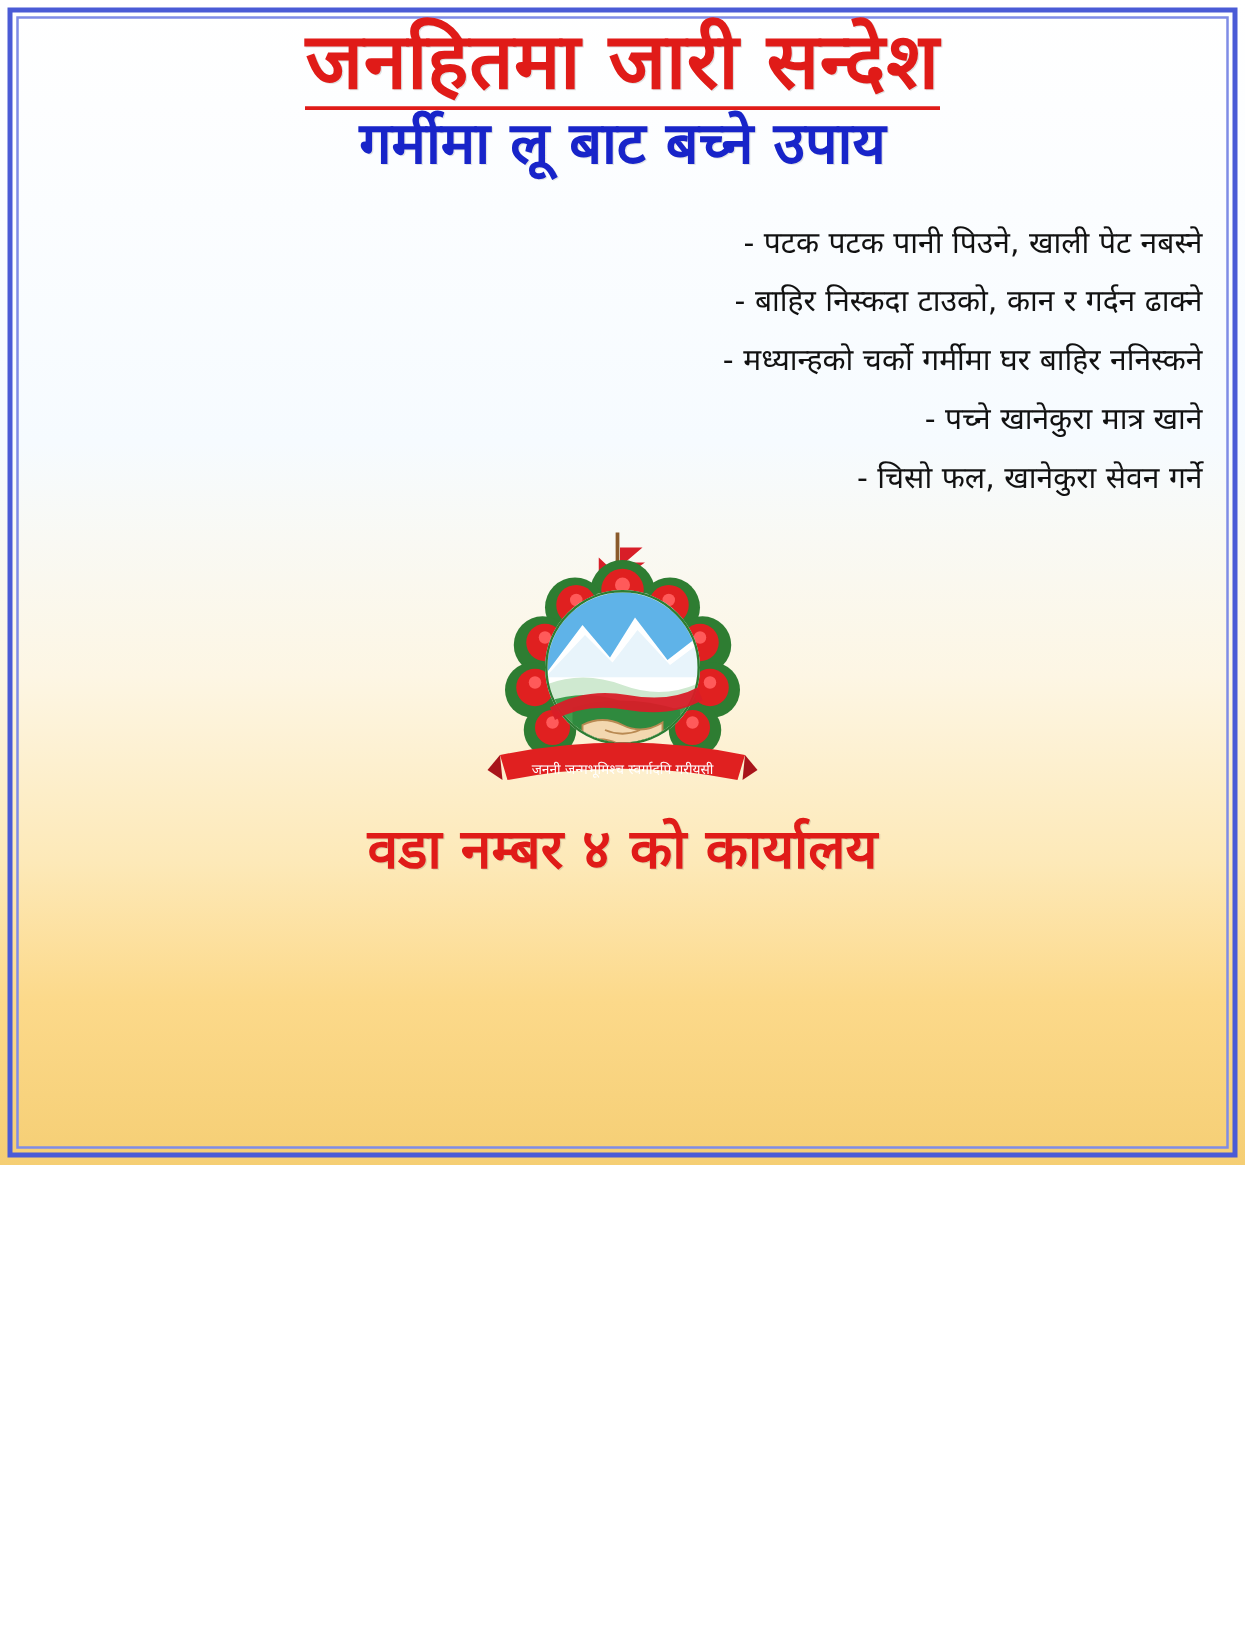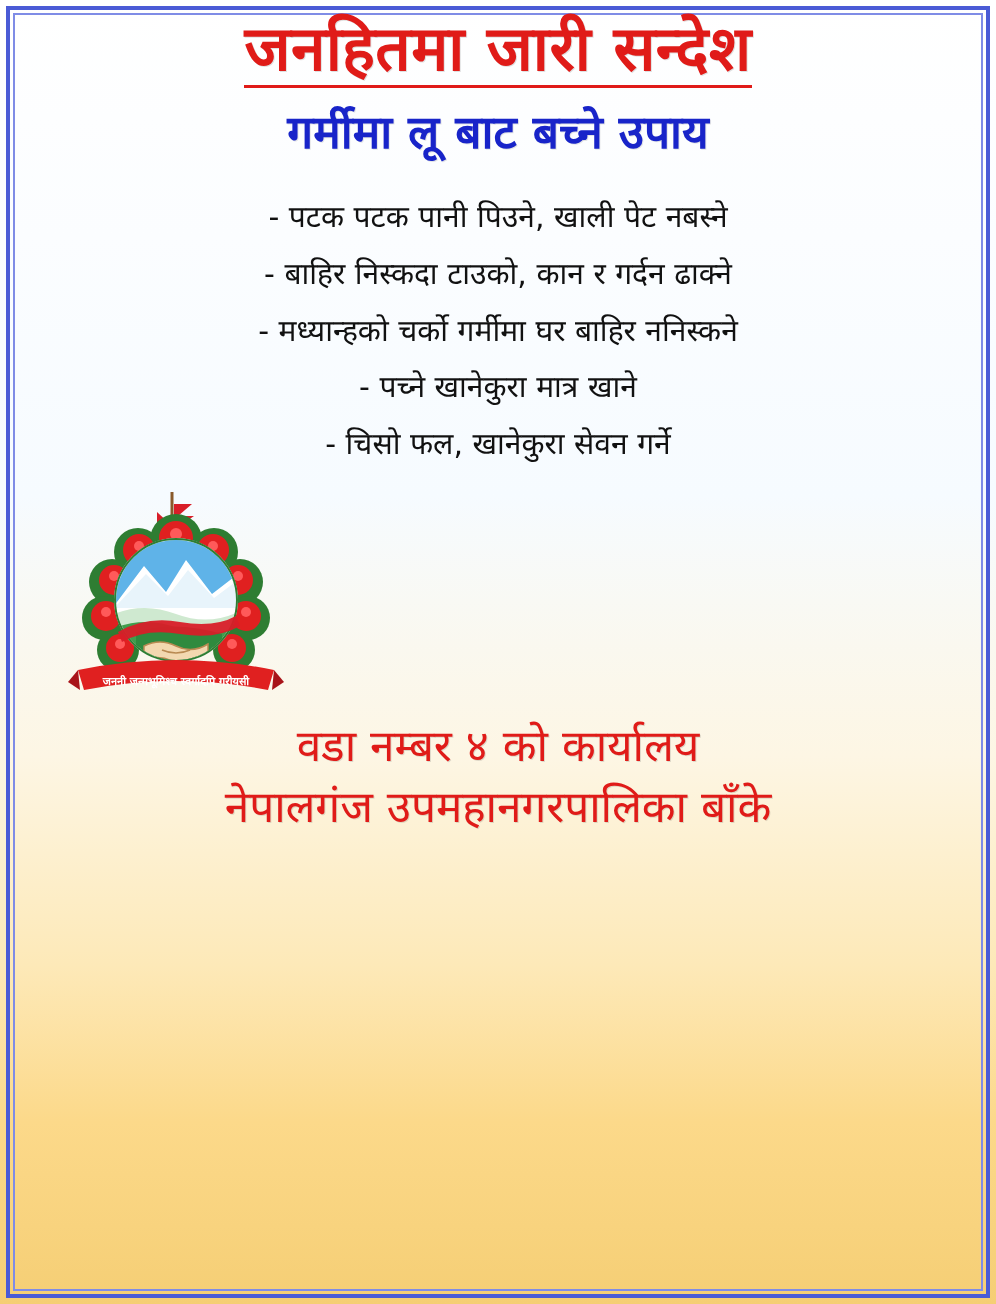--- a/index.html
+++ b/index.html
@@ -6,21 +6,21 @@
     margin: 0;
     padding: 0;
     background: #ffffff;
   }
   body {
     font-family: "DejaVu Sans", "Liberation Sans", sans-serif;
   }
   .poster {
     position: relative;
     width: 996px;
-    height: 1304px;
+    height: 932px;
     box-sizing: border-box;
     overflow: hidden;
     background: linear-gradient(to bottom,
         #ffffff 0%,
         #fbfdff 18%,
         #f6fbff 38%,
         #fdf6e4 58%,
         #fde9b8 74%,
         #fcd98a 86%,
         #f8d37e 94%,
@@ -55,47 +55,47 @@
     font-size: 62px;
     font-weight: bold;
     line-height: 1.12;
     letter-spacing: 0.5px;
     text-shadow: 1px 1px 0 rgba(0,0,0,0.12);
     display: inline-block;
     border-bottom: 3px solid #e01b18;
     padding-bottom: 2px;
   }
   .title-sub {
-    margin-top: 18px;
     color: #1824c9;
     font-size: 46px;
     font-weight: bold;
     line-height: 1.15;
     text-shadow: 1px 1px 0 rgba(0,0,0,0.10);
   }
   .tips {
     margin-top: 34px;
     color: #111111;
-    font-size: 30px;
+    font-size: 24px;
     line-height: 1.62;
     font-weight: normal;
+    text-align: right;
   }
   .tip {
     margin: 0 0 8px 0;
     padding: 0 8px;
   }
   .emblem-wrap {
     margin-top: 14px;
     display: flex;
-    font-weight: bold;
+    justify-content: center;
   }
   .footer {
     margin-top: 8px;
     color: #e01b18;
-    font-weight: normal;
+    font-weight: bold;
     text-shadow: 1px 1px 0 rgba(0,0,0,0.12);
   }
   .footer-line1 {
     font-size: 44px;
     line-height: 1.2;
   }
   .footer-line2 {
     font-size: 44px;
     line-height: 1.25;
     margin-top: 6px;
@@ -200,17 +200,16 @@
           <path d="M52 188 q98 -20 196 0 l-6 20 q-92 -18 -184 0 Z" fill="#e02020"></path>
           <path d="M52 188 l-10 12 l12 8 Z" fill="#a8141a"></path>
           <path d="M248 188 l10 12 l-12 8 Z" fill="#a8141a"></path>
           <text x="150" y="203" text-anchor="middle" font-size="11" fill="#ffffff" font-family="DejaVu Sans, sans-serif">जननी जन्मभूमिश्च स्वर्गादपि गरीयसी</text>
         </g>
       </svg>
     </div>
 
     <div class="footer">
       <div class="footer-line1">वडा नम्बर ४ को कार्यालय</div>
-      <div class="footer-line2">नेपालगंज उपमहानगरपालिका बाँके</div>
     </div>
 
   </div>
 </div>
 
 </body></html>

